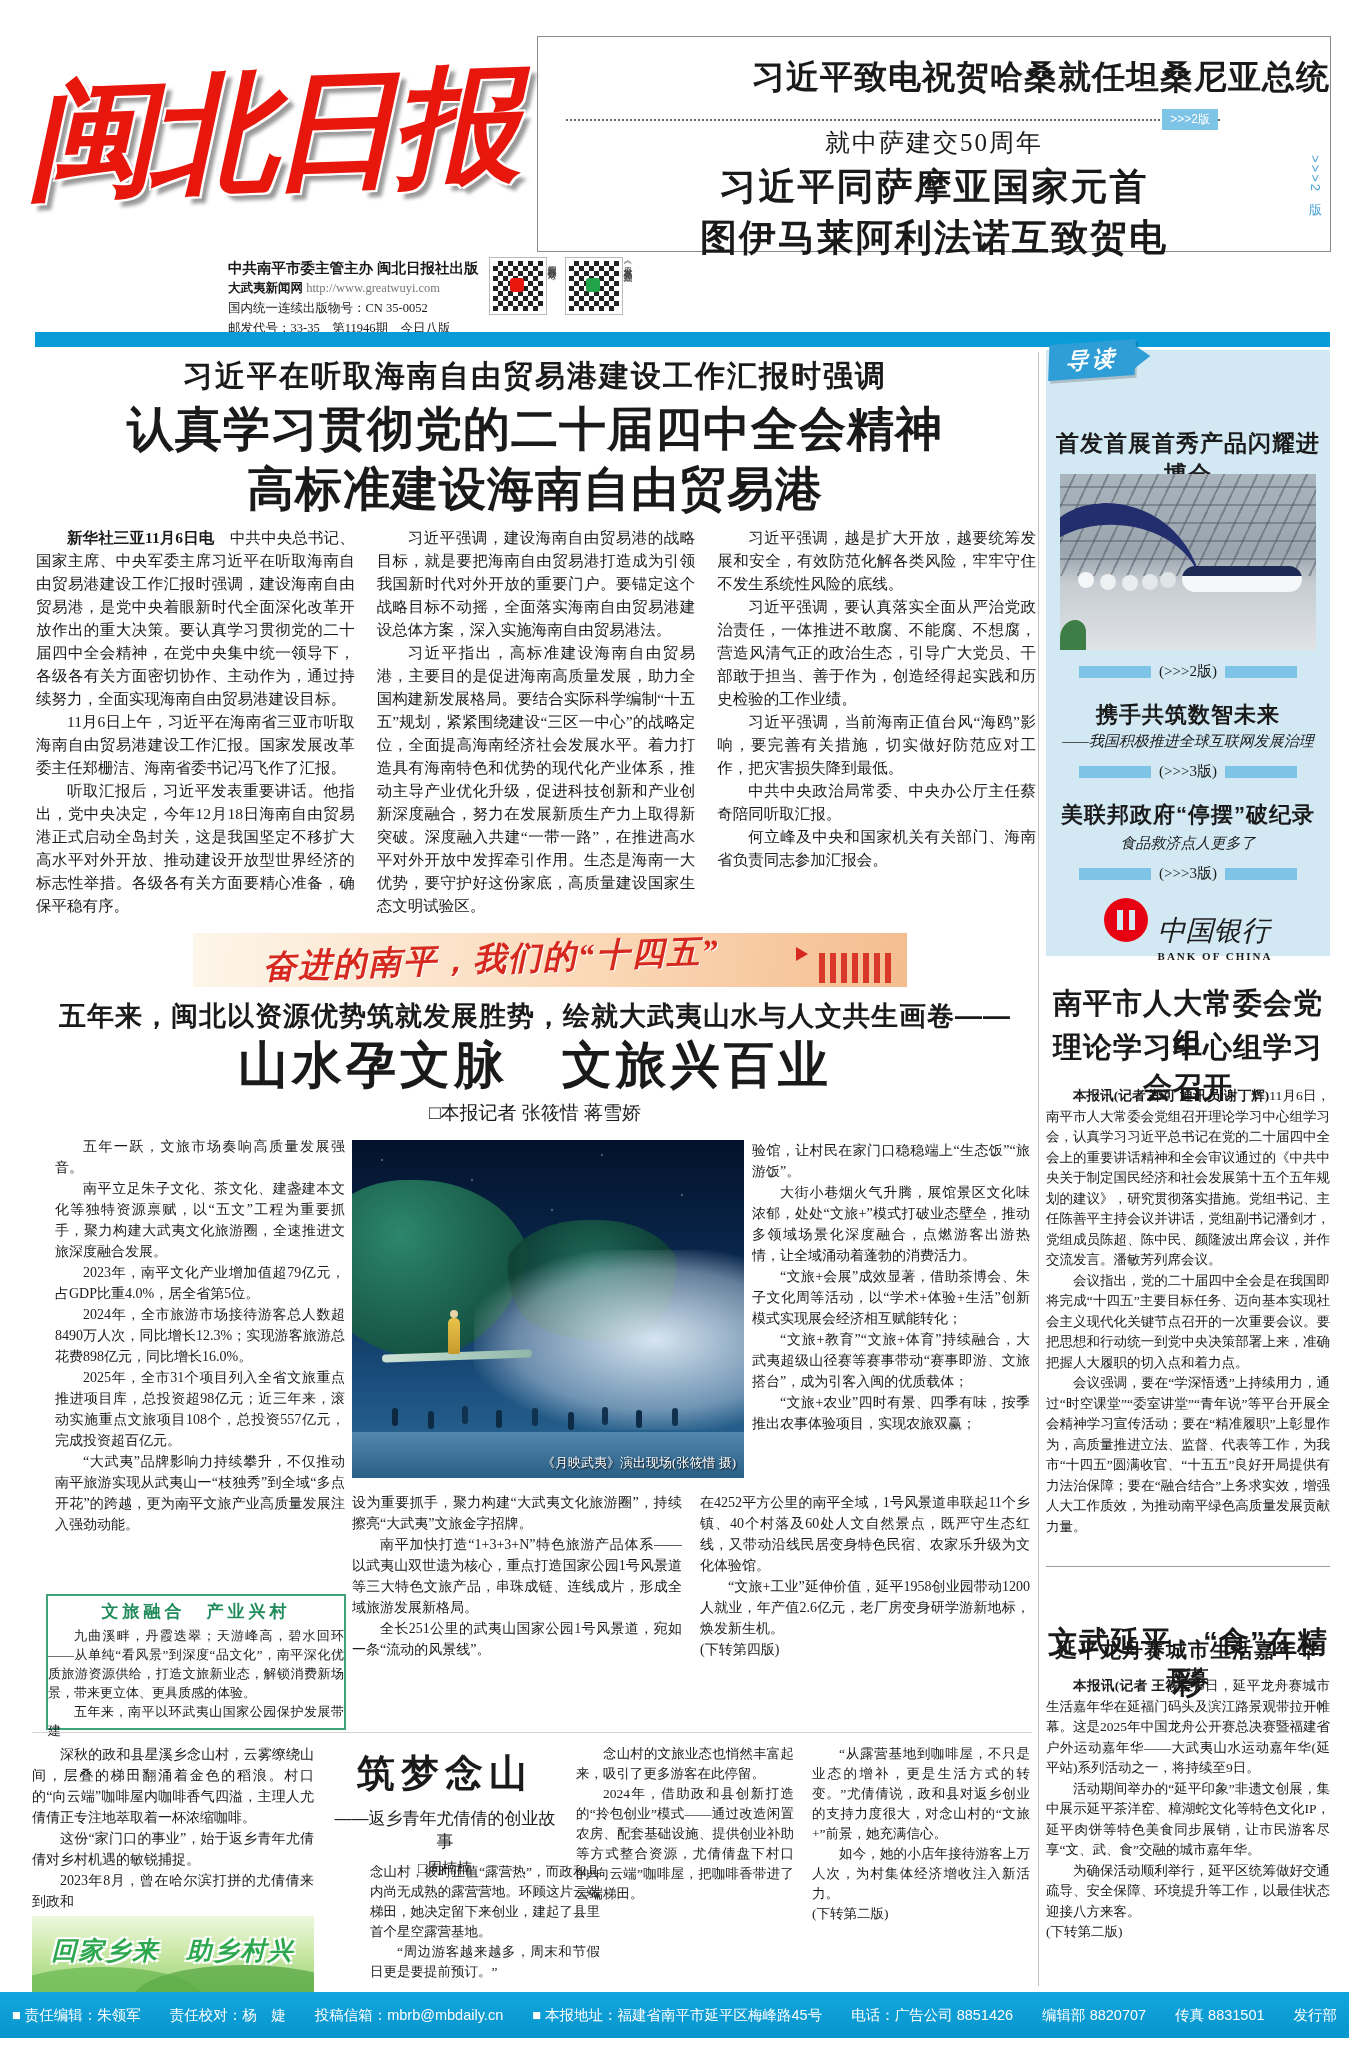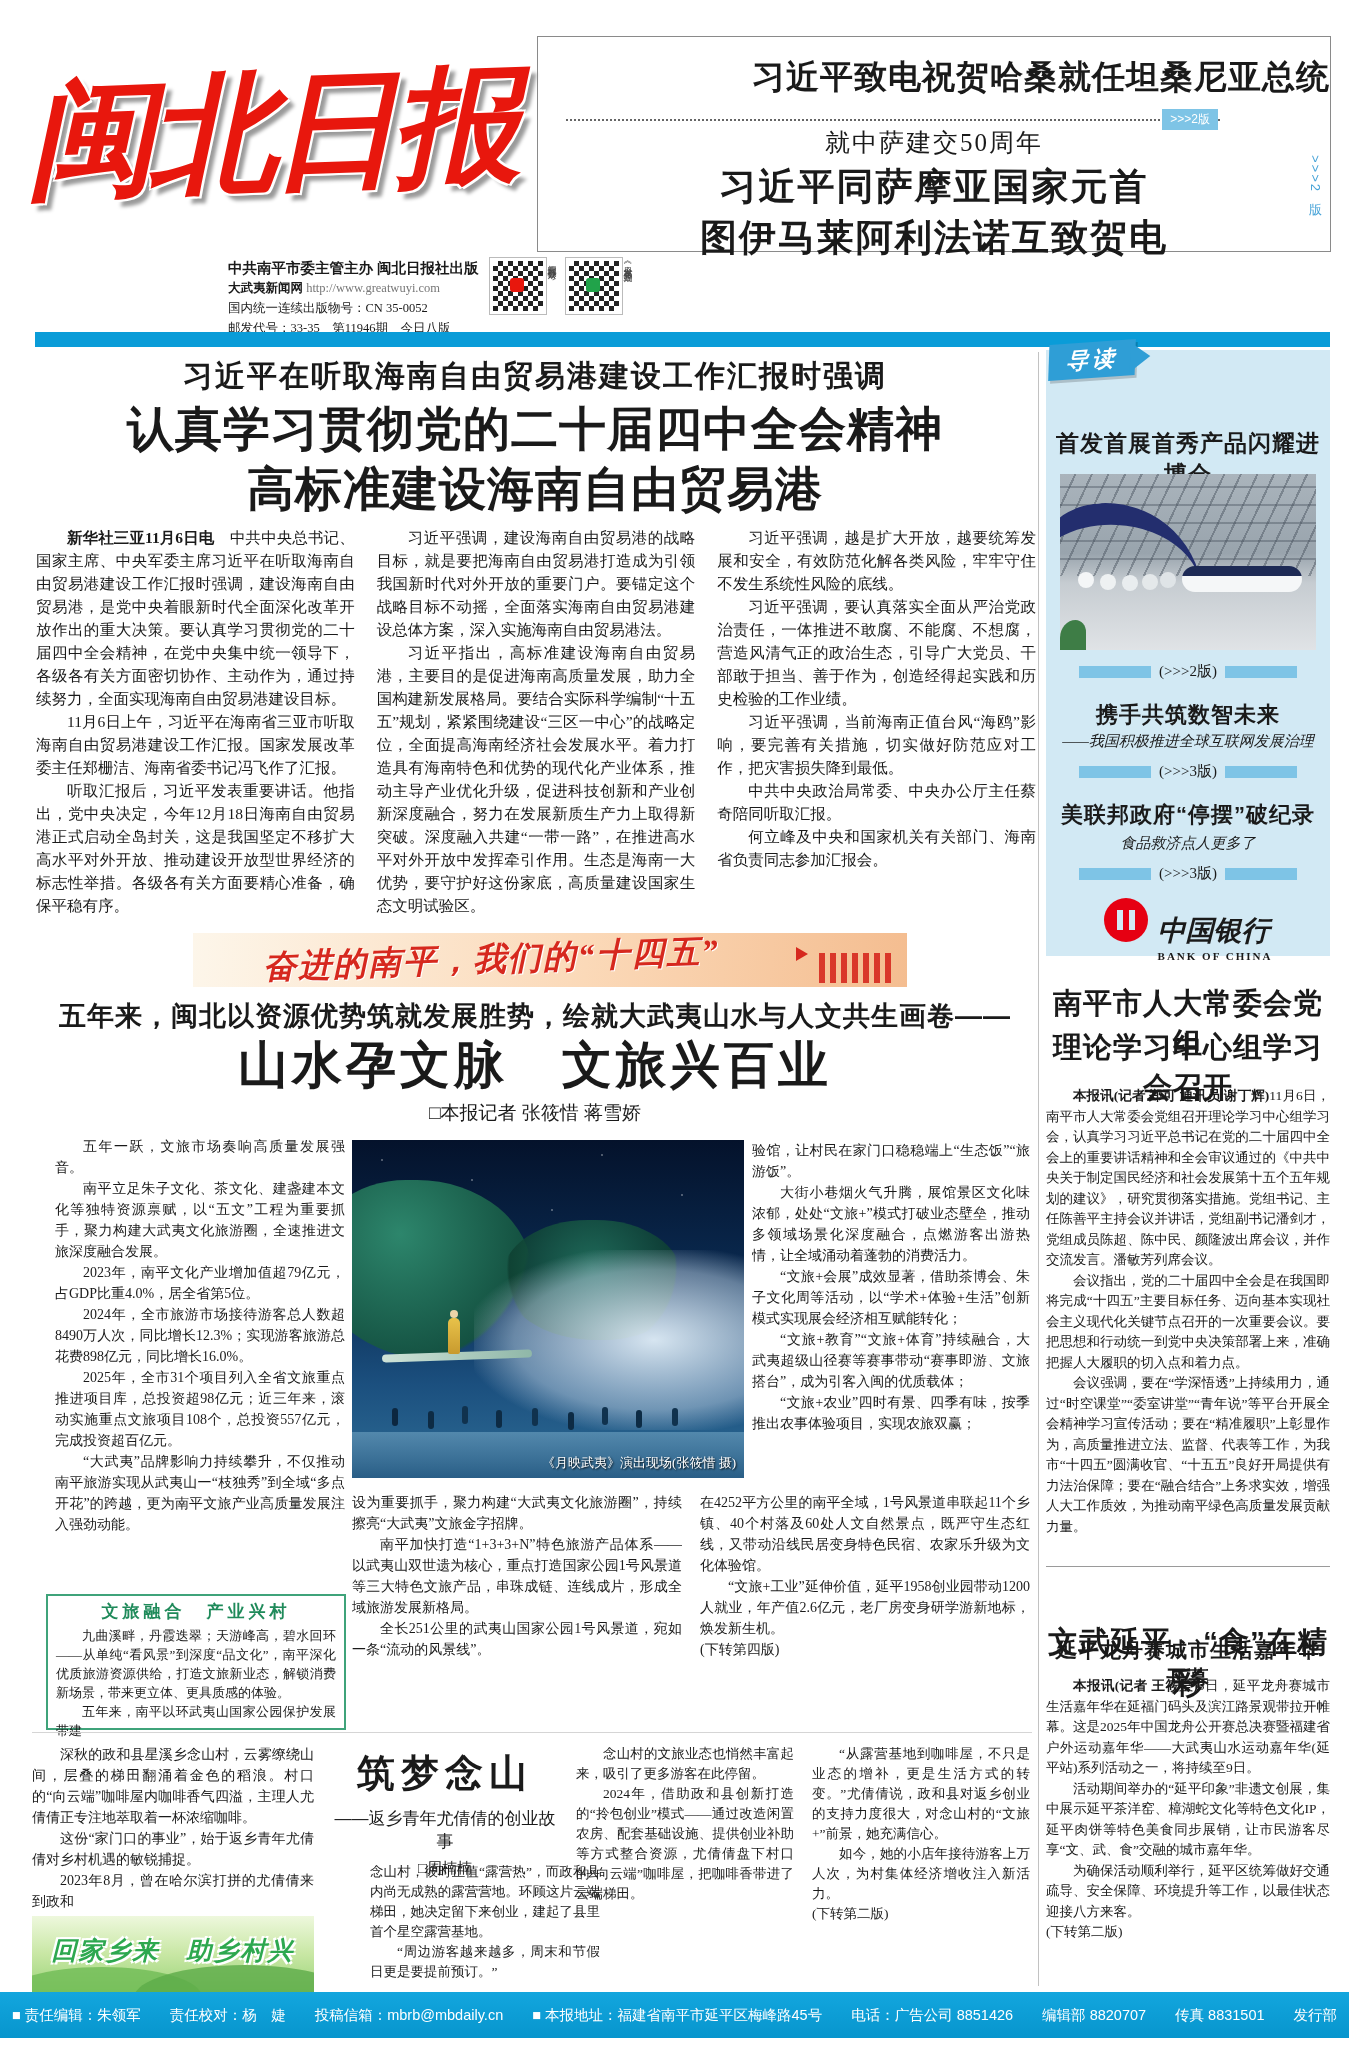--- a/index.html
+++ b/index.html
@@ -76,37 +76,37 @@
   .plant{position:absolute;left:0;bottom:0;width:26px;height:30px;border-radius:60% 40% 0 0;background:#3e7d46;}
   .pageref{display:flex;align-items:center;justify-content:center;gap:8px;font-size:15px;}
   .pageref .bar{height:12px;width:72px;background:#7ec4e6;}
   .sb-h2{font-size:22px;letter-spacing:1px;}
   .sb-sub{font-size:15px;font-style:italic;}
   .boc{display:flex;align-items:center;justify-content:center;gap:10px;}
   .boc-ring{position:relative;width:44px;height:44px;border-radius:50%;background:#e60012;}
   .boc-ring .hole{position:absolute;left:13px;top:12px;width:18px;height:20px;background:#d2e9f4;}
   .boc-ring .bar{position:absolute;left:19px;top:6px;width:6px;height:32px;background:#e60012;
       box-shadow:0 0 0 0 #fff;}
-  .boc-cn{font-size:28px;font-weight:bold;font-family:"Liberation Serif",serif;font-style:italic;margin-top:34px;}
+  .boc-cn{font-size:28px;font-weight:normal;font-family:"Liberation Serif",serif;font-style:italic;margin-top:34px;}
   .boc-en{font-size:11px;letter-spacing:2px;font-weight:bold;}
 
   
   .fbanner{left:193px;top:933px;width:714px;height:54px;
       background:linear-gradient(95deg,#fdf6ea 0%,#fbd9b8 55%,#f4bd90 100%);overflow:hidden;}
   .fbanner .txt{position:absolute;left:70px;top:4px;font-size:33px;font-weight:bold;font-style:italic;
       color:#d6281e;transform:rotate(-2deg);letter-spacing:2px;
       font-family:"Liberation Serif",serif;text-shadow:1px 1px 0 #fff;}
   .fbanner .sky{position:absolute;right:14px;bottom:4px;width:74px;height:30px;opacity:.9;
       background:repeating-linear-gradient(90deg,#d6281e 0 6px,transparent 6px 11px);}
   .fbanner .flag{position:absolute;right:92px;bottom:26px;border:7px solid transparent;border-left:12px solid #d6281e;}
   .f-kicker{left:35px;top:998px;width:1000px;font-size:27px;letter-spacing:1px;}
   .f-title{left:35px;top:1032px;width:1000px;font-size:50px;letter-spacing:4px;}
   .f-byline{left:35px;top:1100px;width:1000px;font-size:19px;font-family:"Liberation Sans",sans-serif;}
   .f-colL{left:55px;top:1136px;width:290px;height:452px;font-size:14px;line-height:21px;overflow:hidden;}
-  .greenbox{left:46px;top:1594px;width:300px;height:136px;border:2px solid #3fa37a;box-sizing:border-box;padding:4px 8px;}
+  .greenbox{left:46px;top:1594px;width:300px;height:136px;border:2px solid #3fa37a;box-sizing:border-box;padding:4px 0;}
   .greenbox .gb-title{font-size:17px;color:#1f8a5a;letter-spacing:4px;text-align:center;margin-bottom:3px;}
   .greenbox p{font-size:13px;line-height:19px;margin:0;text-align:justify;text-indent:2em;}
   .f-photo{left:352px;top:1140px;width:392px;height:338px;overflow:hidden;
       background:linear-gradient(180deg,#04122b 0%,#0a2b52 42%,#1b4f7e 72%,#2e6d96 100%);}
   .mtn1{position:absolute;left:-40px;top:40px;width:220px;height:180px;border-radius:45% 55% 40% 60%;
       background:radial-gradient(circle at 40% 30%,#2f8b6e,#14523f 70%,transparent 72%);opacity:.95;}
   .mtn2{position:absolute;left:150px;top:80px;width:180px;height:120px;border-radius:50% 50% 45% 55%;
       background:radial-gradient(circle at 50% 40%,#23765c,#0e3f31 72%,transparent 74%);opacity:.85;}
   .mist{position:absolute;right:-30px;top:110px;width:300px;height:180px;
       background:radial-gradient(ellipse at 60% 50%,rgba(225,238,248,.95),rgba(190,210,228,.5) 55%,transparent 75%);}

